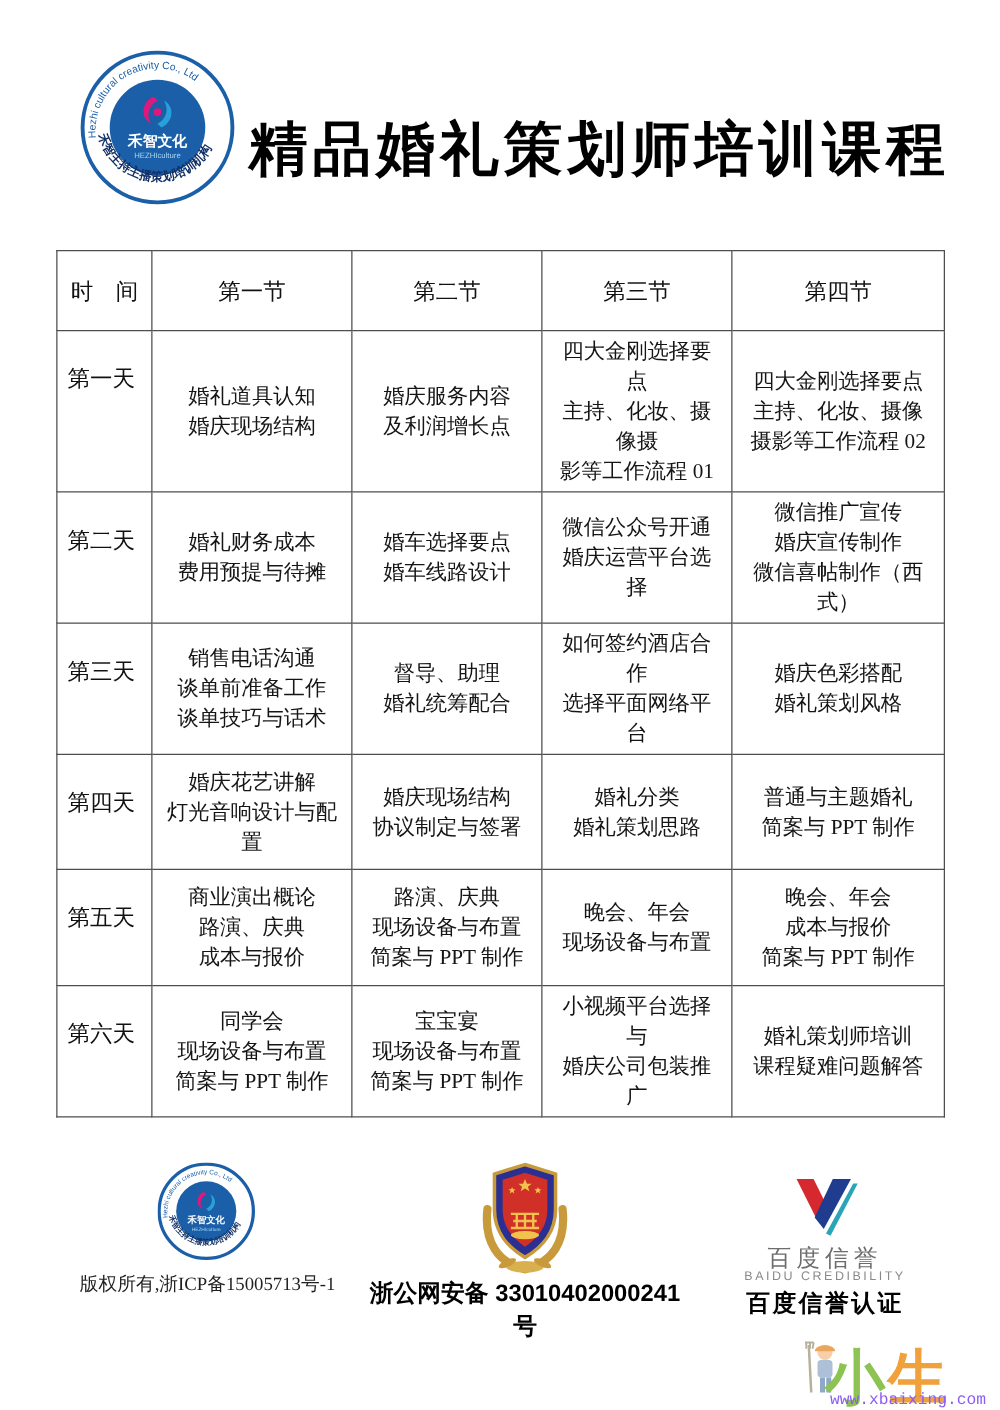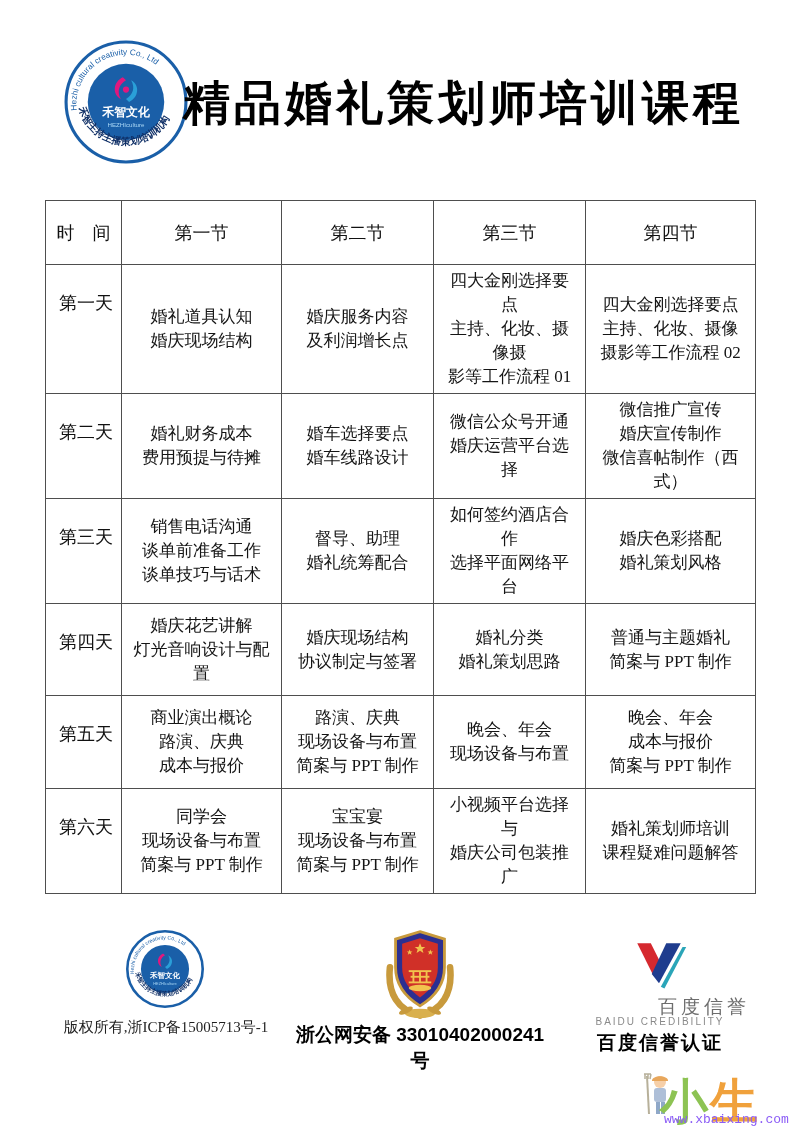--- a/index.html
+++ b/index.html
@@ -5,21 +5,21 @@
   html,body { margin:0; padding:0; background:#888; }
   .page {
     position:relative; width:800px; height:1128px; margin:0 auto;
     background:#ffffff; overflow:hidden;
     font-family:"Liberation Serif","DejaVu Serif",serif; color:#1c1c1c;
   }
 
   
   .brand-logo { position:absolute; left:64px; top:40px; width:124px; height:124px; }
   .page-title {
-    position:absolute; left:183px; top:72px; width:560px; margin:0;
+    position:absolute; left:183px; top:72px; width:560px; margin:16px;
     font-size:47px; font-weight:bold; letter-spacing:4px; color:#000;
     font-family:"Liberation Serif","DejaVu Serif",serif; white-space:nowrap;
   }
 
   
   .course-table {
     position:absolute; left:45px; top:200px; width:710px;
     border-collapse:collapse; table-layout:fixed;
   }
   .course-table th, .course-table td { border:1px solid #4e4e4e; padding:4px 8px; }
@@ -32,38 +32,38 @@
   .course-table tbody tr:nth-child(6) { height:95px; }
   .course-table th {
     font-weight:normal; font-size:18px; vertical-align:middle;
     white-space:pre; color:#111;
   }
   .course-table td.cell {
     font-size:17px; line-height:24px; text-align:center; vertical-align:middle;
     white-space:pre-line; color:#151515;
   }
   .course-table td.day {
-    font-size:18px; text-align:right; vertical-align:top; padding-top:26px; color:#111;
+    font-size:18px; text-align:left; vertical-align:top; padding-top:26px; color:#111;
   }
 
   
   .footer-left-logo  { position:absolute; left:126px; top:930px; width:78px; height:78px; }
   .icp-text {
     position:absolute; left:35px; top:1018px; width:262px; text-align:center;
     font-family:Liberation Serif, serif; font-size:15px; color:#1f1f1f;
   }
   .police-badge { position:absolute; left:377px; top:926px; width:86px; height:94px; }
   .police-text {
     position:absolute; left:290px; top:1022px; width:260px; text-align:center;
     font-family:"Liberation Sans","DejaVu Sans",sans-serif; font-weight:bold;
     font-size:19px; color:#000;
   }
   .baidu-logo { position:absolute; left:630px; top:936px; width:58px; height:58px; }
   .baidu-brand {
-    position:absolute; left:570px; top:994px; width:180px; text-align:right;
+    position:absolute; left:570px; top:994px; width:180px; text-align:center;
     font-family:Liberation Mono, monospace;
     font-size:19px; letter-spacing:4px; color:#6d6d6d;
   }
   .baidu-brand-en {
     position:absolute; left:570px; top:1016px; width:180px; text-align:center;
     font-family:"Liberation Sans","DejaVu Sans",sans-serif;
     font-size:10px; letter-spacing:2px; color:#8a8a8a;
   }
   .baidu-cert {
     position:absolute; left:570px; top:1030px; width:180px; text-align:center;

